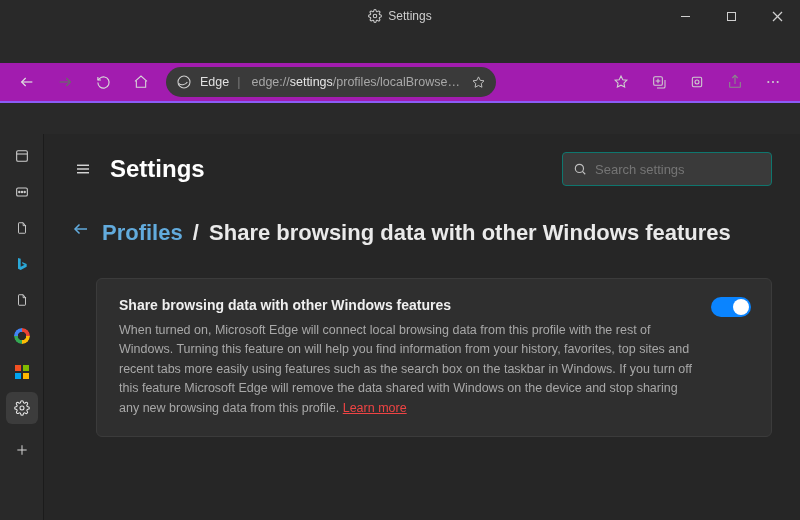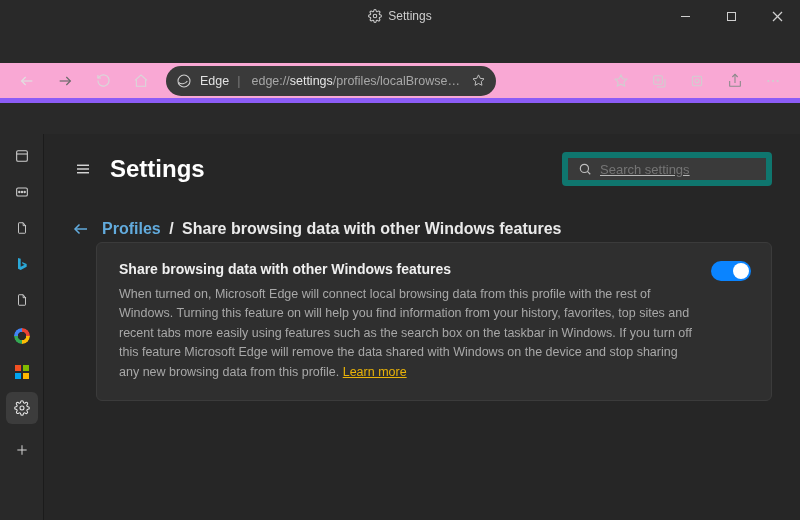--- a/index.html
+++ b/index.html
@@ -5,21 +5,21 @@
   * { box-sizing: border-box; margin: 0; padding: 0; }
   html, body { width: 800px; height: 520px; overflow: hidden; font-family: "Segoe UI", Arial, sans-serif; background:#202020; color:#e6e6e6; }
   .window { width:800px; height:520px; background:#292929; display:flex; flex-direction:column;gap:31px; }
   
   .titlebar { height:32px; display:flex; align-items:center; justify-content:center; position:relative; background:#292929; }
   .titlebar .title { display:flex; align-items:center; gap:6px; font-size:12px; color:#cfcfcf; }
   .wincontrols { position:absolute; right:0; top:0; height:32px; display:flex; }
   .winbtn { width:46px; height:32px; display:flex; align-items:center; justify-content:center; color:#cfcfcf; }
   .winbtn svg { width:11px; height:11px; }
   
-  .toolbar { height:40px; display:flex; align-items:center; gap:4px; padding:0 10px; background:#f9a8d4; border-bottom:5px solid #8b5cf6; }
+  .toolbar { height:40px; display:flex; align-items:center; gap:4px; padding:0 10px; background:#a21caf; border-bottom:2px solid #8b5cf6; }
   .tbtn { width:34px; height:32px; display:flex; align-items:center; justify-content:center; border-radius:4px; color:#cfcfcf; }
   .tbtn.disabled { color:#6a6a6a; }
   .addrbox { flex:0 0 330px; height:30px; background:#3a3a3a; border-radius:15px; display:flex; align-items:center; padding:0 10px; gap:8px; color:#bdbdbd; font-size:12.5px; margin-left:4px; }
   .addrbox .brandtag { color:#e2e2e2; font-weight:500; }
   .addrbox .sep { color:#7a7a7a; }
   .urltext { flex:1; white-space:nowrap; overflow:hidden; text-overflow:ellipsis; color:#a8a8a8;text-align:center; }
   .urltext .hl { color:#e6e6e6; }
   .tool-right { display:flex; align-items:center; gap:4px; margin-left:auto; }
   
   .bodyarea { flex:1; display:flex; min-height:0; }
@@ -30,31 +30,31 @@
     conic-gradient(#ea4335 0 90deg,#fbbc05 90deg 180deg,#34a853 180deg 270deg,#4285f4 270deg 360deg);
     mask: radial-gradient(circle, transparent 4px, black 4.5px); -webkit-mask: radial-gradient(circle, transparent 4px, black 4.5px); background-color:#fff; }
   .ms-tiles { width:14px; height:14px; display:grid; grid-template-columns:6px 6px; grid-template-rows:6px 6px; gap:2px; }
   .ms-tiles span:nth-child(1){background:#f25022;} .ms-tiles span:nth-child(2){background:#7fba00;}
   .ms-tiles span:nth-child(3){background:#00a4ef;} .ms-tiles span:nth-child(4){background:#ffb900;}
   .content { flex:1; background:#262626; padding:18px 28px 18px 28px; overflow:auto; }
   .headerrow { display:flex; align-items:center; justify-content:space-between; margin-bottom:34px; }
   .headerleft { display:flex; align-items:center; gap:16px; }
   .hamburger { width:22px; height:22px; color:#e2e2e2; display:flex; align-items:center; justify-content:center;}
   .pagetitle { font-size:24px; font-weight:600; color:#fff; }
-  .searchbox { width:210px; height:34px; background:#3a3a3a; border:6px solid #0f766e; border-radius:4px; display:flex; align-items:center; padding:0 10px; gap:8px; color:#b8b8b8; font-size:13px;text-decoration:underline; }
+  .searchbox { width:210px; height:34px; background:#3a3a3a; border:1px solid #0f766e; border-radius:4px; display:flex; align-items:center; padding:0 10px; gap:8px; color:#b8b8b8; font-size:13px; }
   .searchbox input { background:transparent; border:none; outline:none; color:#e2e2e2; width:100%; font-size:13px; }
-  .breadcrumbrow { display:flex; align-items:center; gap:12px; margin-bottom:4px; font-size:16px; font-weight:600; }
+  .breadcrumbrow { display:flex; align-items:flex-start; gap:12px; margin-bottom:32px; font-size:22px; font-weight:600; }
   .backarrow { color:#62abdd; display:flex; align-items:center; }
   .bc-link { color:#62abdd; }
   .bc-sep { color:#e8e8e8; margin:0 4px; font-weight:700;}
   .bc-tail { color:#eaeaea; }
   .card { background:#2f2f2f; border:1px solid #3b3b3b; border-radius:6px; padding:18px 22px 18px 22px; position:relative; margin-left:24px; }
   .card-title { font-size:14px; font-weight:600; color:#f0f0f0; margin-bottom:8px; }
   .card-body { font-size:12.5px; line-height:1.55; color:#a8a8a8; padding-right:52px; }
-  .learn { color:#eab308; text-decoration:underline; cursor:pointer; }
+  .learn { color:#ef4444; text-decoration:underline; cursor:pointer; }
   .toggle { position:absolute; right:20px; top:18px; width:40px; height:20px; background:#0a84ff; border-radius:10px; display:flex; align-items:center; justify-content:flex-end; padding:2px; }
   .toggle .knob { width:16px; height:16px; background:#fff; border-radius:50%; }
   svg { display:block; }
 </style>
 </head>
 <body>
 
 <div class="window">
 
   <div class="titlebar">

